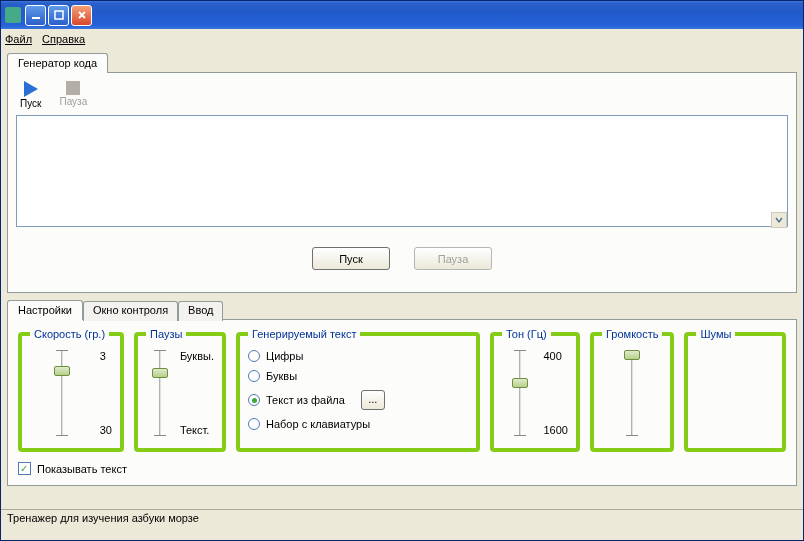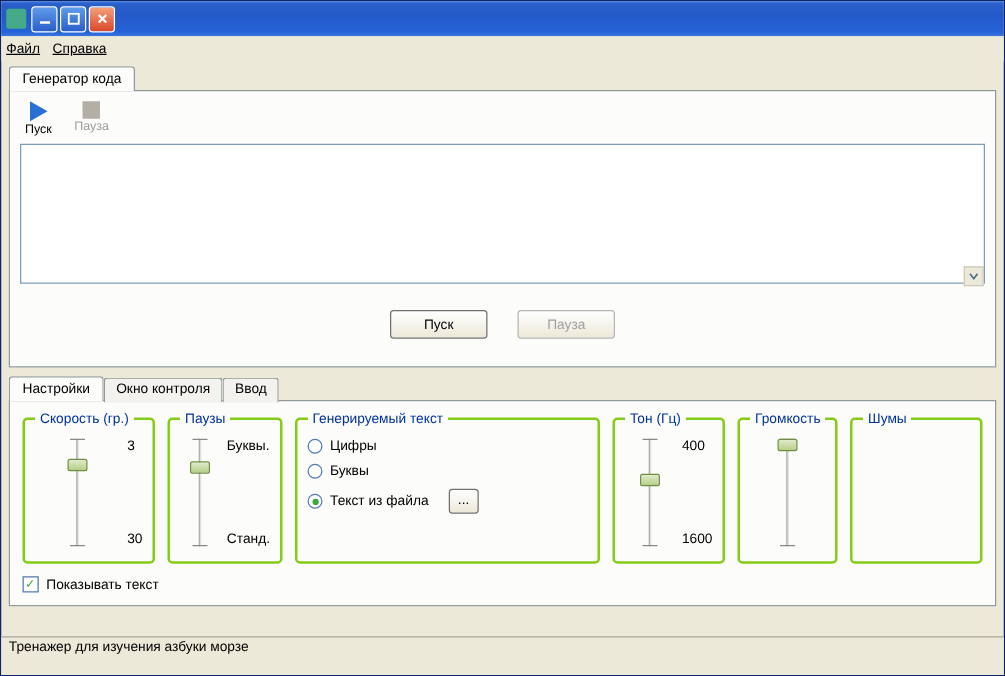--- a/index.html
+++ b/index.html
@@ -35,21 +35,21 @@
 .textbox-wrap { position: relative; margin: 2px 2px 0 2px; }
 .textbox { width: 100%; height: 112px; border: 1px solid #7f9db9; background: #fff; resize: none; padding: 2px; font-family: Tahoma; font-size: 11px; }
 .scroll-dn { position: absolute; right: 1px; bottom: 1px; width: 16px; height: 16px; background: #ece9d8; border: 1px solid #cdcabb; display: flex; align-items: center; justify-content: center; }
 
 .btn-row { display: flex; justify-content: center; gap: 24px; padding: 18px 0 16px 0; }
 .btn { min-width: 78px; height: 23px; border: 1px solid #707070; border-radius: 3px; background: linear-gradient(#fff, #ece9d8); display: flex; align-items: center; justify-content: center; }
 .btn.disabled { color: #a0a0a0; border-color: #b5b5b5; }
 
 .panel2 { border: 1px solid #919b9c; background: #fcfcfb; padding: 8px 10px 10px 10px; margin-top: 0; }
 
-fieldset { border: 2px solid #84cc16; border-radius: 4px; padding: 8px 8px 10px 8px; }
+fieldset { border: 4px solid #84cc16; border-radius: 4px; padding: 8px 8px 10px 8px; }
 legend { padding: 0 4px; color: #003399; font-size: 11px; }
 
 .row-groups { display: flex; gap: 10px; }
 
 .vslider { position: relative; width: 20px; height: 90px; margin: 0 auto; }
 .vslider .track { position: absolute; left: 9px; top: 2px; bottom: 2px; width: 2px; background: #e0e0e0; border-left: 1px solid #b0b0b0; }
 .vslider .tick { position: absolute; left: 4px; width: 12px; height: 1px; background: #888; }
 .vslider .thumb { position: absolute; left: 2px; width: 16px; height: 10px; background: linear-gradient(#dfeacb, #b8d08a); border: 1px solid #6f8f40; border-radius: 2px; }
 
 .grp-slider { display: flex; align-items: stretch; }
@@ -168,21 +168,21 @@
           <legend>Паузы</legend>
           <div class="grp-slider">
             <div class="vslider">
               <div class="track"></div>
               <div class="tick" style="top:2px"></div>
                 <div class="tick" style="bottom:2px"></div>
               <div class="thumb" style="top:20px"></div>
             </div>
             <div class="labels">
               <span>Буквы.</span>
-              <span>Станд.</span>
+              <span>Текст.</span>
             </div>
           </div>
         </fieldset>
 
         <fieldset style="width:244px">
           <legend>Генерируемый текст</legend>
           <div class="radio-col">
             <div class="radio-row">
               <div class="radio"></div>
                 <span>Цифры</span>
@@ -191,20 +191,24 @@
               <div class="radio"></div>
                 <span>Буквы</span>
             </div>
             <div class="radio-row">
               <div class="radio">
                   <div class="dot"></div>
                 </div>
                 <span>Текст из файла</span>
               <div class="small-btn">...</div>
             </div>
+            <div class="radio-row">
+              <div class="radio"></div>
+                <span>Набор с клавиатуры</span>
+            </div>
           </div>
         </fieldset>
 
         <fieldset style="width:90px">
           <legend>Тон (Гц)</legend>
           <div class="grp-slider">
             <div class="vslider">
               <div class="track"></div>
               <div class="tick" style="top:2px"></div>
                 <div class="tick" style="bottom:2px"></div>

